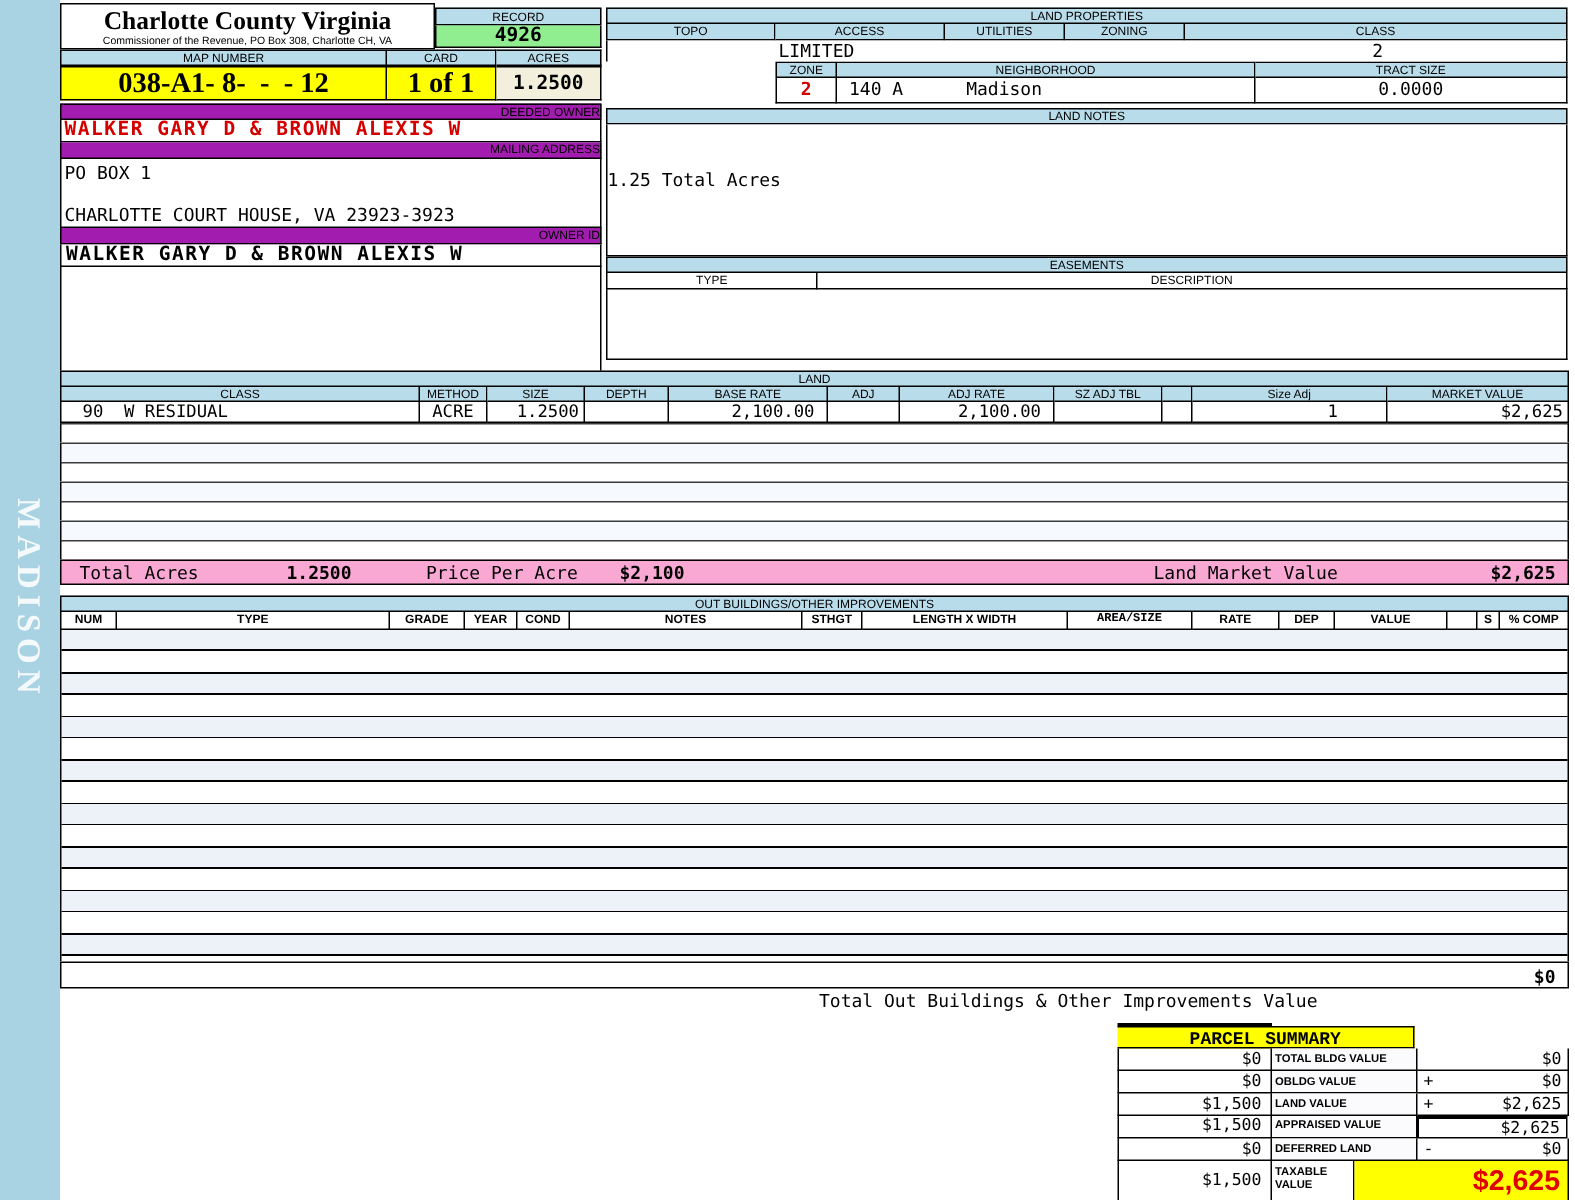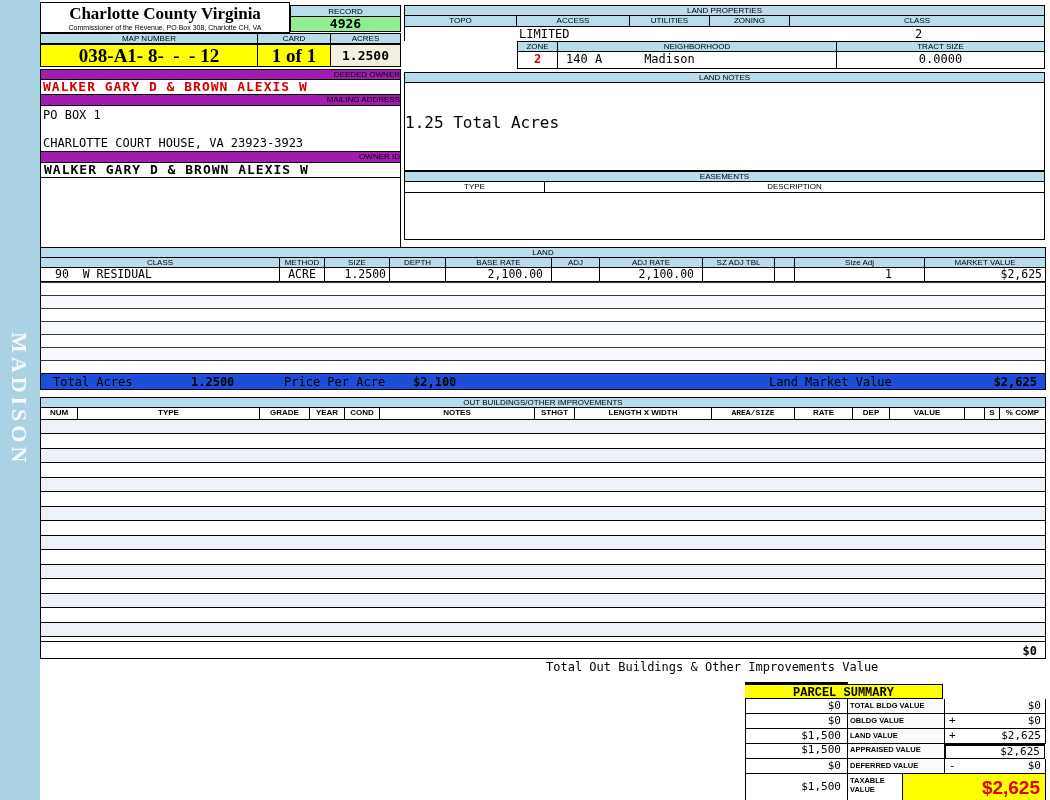--- a/index.html
+++ b/index.html
@@ -117,21 +117,21 @@
       <div class="cell mono" style="width:279px;border-top:none;font-size:12px;line-height:15px;display:flex;">
         <span style="margin-left:8px;">140 A</span>
         <span style="margin-left:42px;">Madison</span>
       </div>
       <div class="cell mono" style="width:208px;border-top:none;font-size:12px;text-align:center;line-height:15px;">0.0000</div>
     </div>
   </div>
 
   <div class="abs" style="left:404px;top:72px;width:641px;">
     <div class="bluebar">LAND NOTES</div>
-    <div class="notes-box mono" style="height:88px;font-size:16px;padding-top:30px;">
+    <div class="notes-box mono" style="height:88px;font-size:12px;padding-top:30px;">
       <span>1.25 Total Acres</span>
     </div>
   </div>
 
   <div class="abs" style="left:404px;top:171px;width:641px;">
     <div class="bluebar">EASEMENTS</div>
     <div class="row" style="height:11px;background:#fff;">
       <div class="cell first" style="width:141px;font-size:8px;text-align:center;line-height:9px;border-top:none;">TYPE</div>
       <div class="cell" style="width:500px;font-size:8px;text-align:center;line-height:9px;border-top:none;">DESCRIPTION</div>
     </div>
@@ -168,21 +168,21 @@
     </div>
     <div id="land-empty-rows">
         <div class="land-empty-row"></div>
         <div class="land-empty-row alt"></div>
         <div class="land-empty-row"></div>
         <div class="land-empty-row alt"></div>
         <div class="land-empty-row"></div>
         <div class="land-empty-row alt"></div>
         <div class="land-empty-row"></div>
       </div>
-    <div style="position:relative;height:17px;background:#1d4ed8;border:1px solid #000;box-sizing:border-box;" class="mono">
+    <div style="position:relative;height:17px;background:#f9a8d4;border:1px solid #000;box-sizing:border-box;" class="mono">
       <span class="abs" style="left:12px;top:1px;font-size:12px;">Total Acres</span>
       <span class="abs" style="left:150px;top:1px;font-size:12px;font-weight:bold;">1.2500</span>
       <span class="abs" style="left:243px;top:1px;font-size:12px;">Price Per Acre</span>
       <span class="abs" style="left:372px;top:1px;font-size:12px;font-weight:bold;">$2,100</span>
       <span class="abs" style="left:728px;top:1px;font-size:12px;">Land Market Value</span>
       <span class="abs" style="right:8px;top:1px;font-size:12px;font-weight:bold;">$2,625</span>
     </div>
   </div>
 
   <div class="abs" style="left:40px;top:397px;width:1006px;">
@@ -242,21 +242,21 @@
     </div>
     <div class="row" style="height:15px;">
       <div class="ps-cell ps-left mono" style="width:103px;text-align:right;padding-right:6px;font-size:11px;line-height:12px;">$1,500</div>
       <div class="ps-cell" style="width:97px;font-size:7.5px;font-weight:bold;line-height:12px;padding-left:2px;background:#fbfbfd;">APPRAISED VALUE</div>
       <div class="ps-cell mono" style="width:101px;display:flex;justify-content:flex-end;font-size:11px;line-height:11px;padding:0 4px;border-top:2px solid #000;border-left:2px solid #000;margin-left:-1px;">
         <span>$2,625</span>
       </div>
     </div>
     <div class="row" style="height:15px;">
       <div class="ps-cell ps-left mono" style="width:103px;text-align:right;padding-right:6px;font-size:11px;line-height:13px;">$0</div>
-      <div class="ps-cell" style="width:97px;font-size:7.5px;font-weight:bold;line-height:13px;padding-left:2px;background:#fbfbfd;">DEFERRED VALUE</div>
+      <div class="ps-cell" style="width:97px;font-size:7.5px;font-weight:bold;line-height:13px;padding-left:2px;background:#fbfbfd;">DEFERRED LAND</div>
       <div class="ps-cell mono" style="width:101px;display:flex;justify-content:space-between;font-size:11px;line-height:13px;padding:0 4px;">
         <span>-</span>
           <span>$0</span>
       </div>
     </div>
     <div class="row" style="height:30px;">
       <div class="ps-cell ps-left mono" style="width:103px;text-align:right;padding-right:6px;font-size:11px;line-height:26px;">$1,500</div>
       <div class="ps-cell" style="width:55px;font-size:7.5px;font-weight:bold;padding-left:2px;padding-top:2px;background:#fff;">
         <div>TAXABLE</div>
         <div>VALUE</div>

